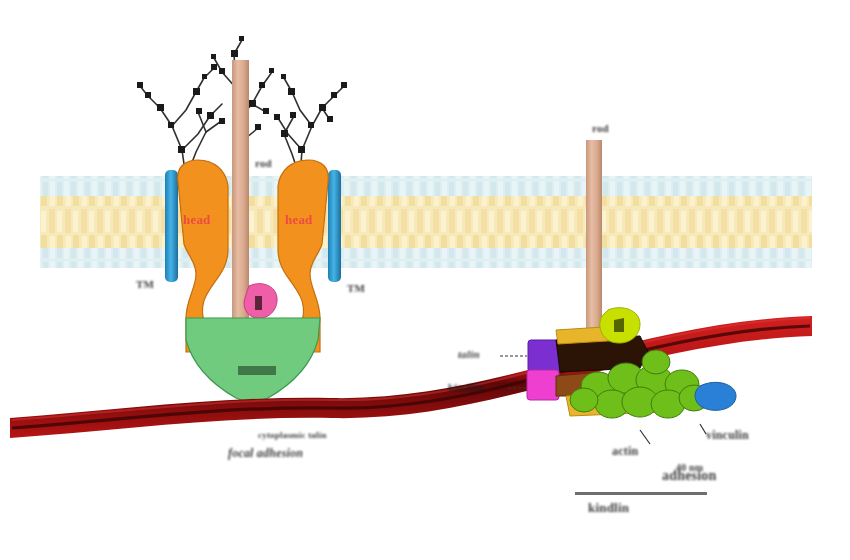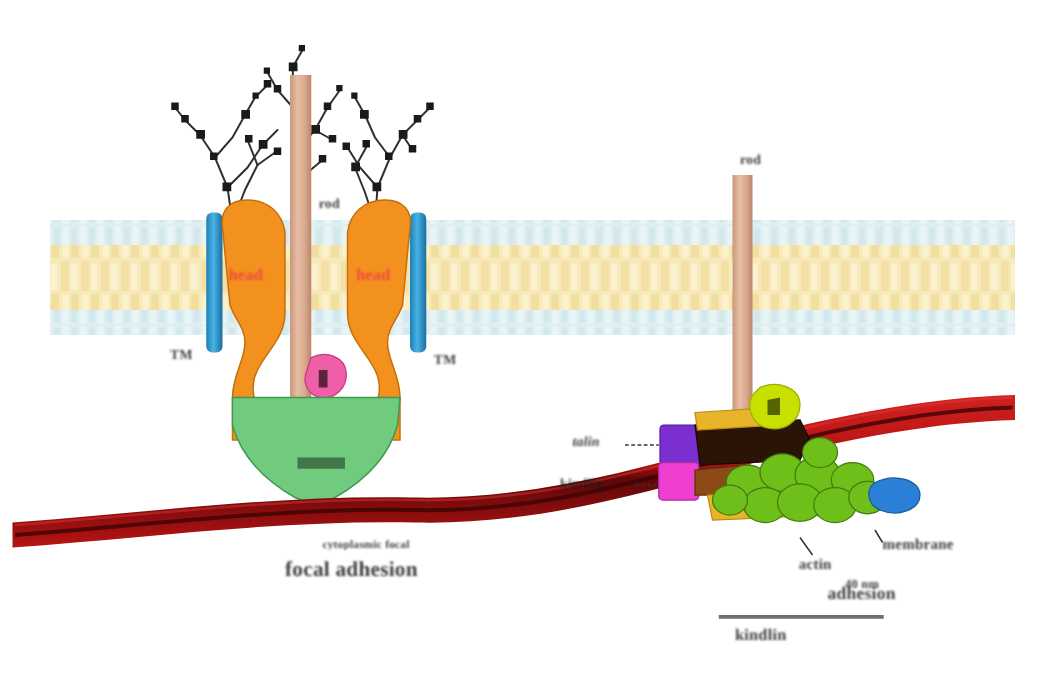--- a/index.html
+++ b/index.html
@@ -303,33 +303,33 @@
 <div class="lbl lbl-on-orange" style="left:183px;top:212px;font-size:13px;">head</div>
 
 <div class="lbl lbl-on-orange" style="left:285px;top:212px;font-size:13px;">head</div>
 
 <div class="lbl" style="left:255px;top:157px;font-size:11px;">rod</div>
 
 <div class="lbl" style="left:136px;top:278px;font-size:11px;">TM</div>
 
 <div class="lbl" style="left:347px;top:282px;font-size:11px;">TM</div>
 
-<div class="lbl" style="left:228px;top:446px;font-size:17px;">focal adhesion</div>
-
-<div class="lbl" style="left:258px;top:430px;font-size:9px;">cytoplasmic focal</div>
+<div class="lbl" style="left:228px;top:446px;font-size:12px;font-style:italic;">focal adhesion</div>
+
+<div class="lbl" style="left:258px;top:430px;font-size:9px;">cytoplasmic talin</div>
 
 <div class="lbl" style="left:592px;top:122px;font-size:11px;">rod</div>
 
 <div class="lbl" style="left:458px;top:348px;font-size:11px;font-style:italic;">talin</div>
 
 <div class="lbl" style="left:448px;top:381px;font-size:11px;">kindlin</div>
 
-<div class="lbl" style="left:706px;top:428px;font-size:12px;">membrane</div>
-
-<div class="lbl" style="left:612px;top:444px;font-size:12px;margin-left:27px;">actin</div>
+<div class="lbl" style="left:706px;top:428px;font-size:12px;">vinculin</div>
+
+<div class="lbl" style="left:612px;top:444px;font-size:12px;">actin</div>
 
 <div class="lbl" style="left:662px;top:468px;font-size:14px;">adhesion</div>
 
 <div class="lbl" style="left:676px;top:462px;font-size:10px;">40 nm</div>
 
 <div class="lbl" style="left:588px;top:500px;font-size:13px;">kindlin</div>
 
 </div>
 
 </body></html>

